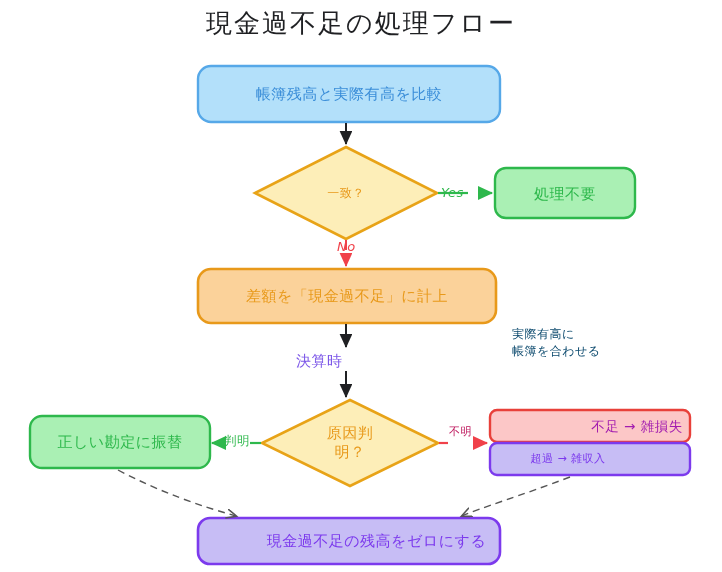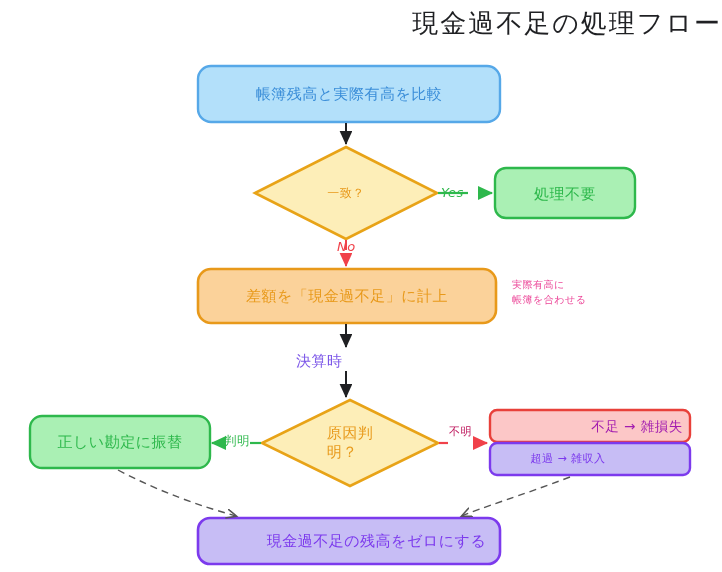--- a/index.html
+++ b/index.html
@@ -18,48 +18,50 @@
     position: absolute;
     inset: 0;
     width: 722px;
     height: 572px;
   }
   .node-label {
     position: absolute;
     display: flex;
     align-items: center;
     justify-content: center;
+    text-align: center;
     line-height: 1.25;
     letter-spacing: 0.5px;
     pointer-events: none;
     white-space: pre-line;
   }
   #title {
     position: absolute;
     left: 0;
     top: 6px;
     width: 722px;
-    text-align: right;
+    text-align: center;
     font-size: 26px;
     color: #1f2023;
     letter-spacing: 2px;
   }
   .edge-label {
     position: absolute;
     font-size: 13px;
     letter-spacing: 0.5px;
     white-space: nowrap;
   }
   .side-note {
     position: absolute;
-    font-size: 10px;
-    color: #ec4899;
+    font-size: 12px;
+    color: #0c4a6e;
     line-height: 1.45;
     white-space: pre-line;
     letter-spacing: 0.5px;
+    margin-top: 48px;
   }
 </style>
 </head>
 <body>
 
 <div>
 
   <div id="title">現金過不足の処理フロー</div>
 
   <svg id="diagram" viewBox="0 0 722 572" xmlns="http://www.w3.org/2000/svg">

